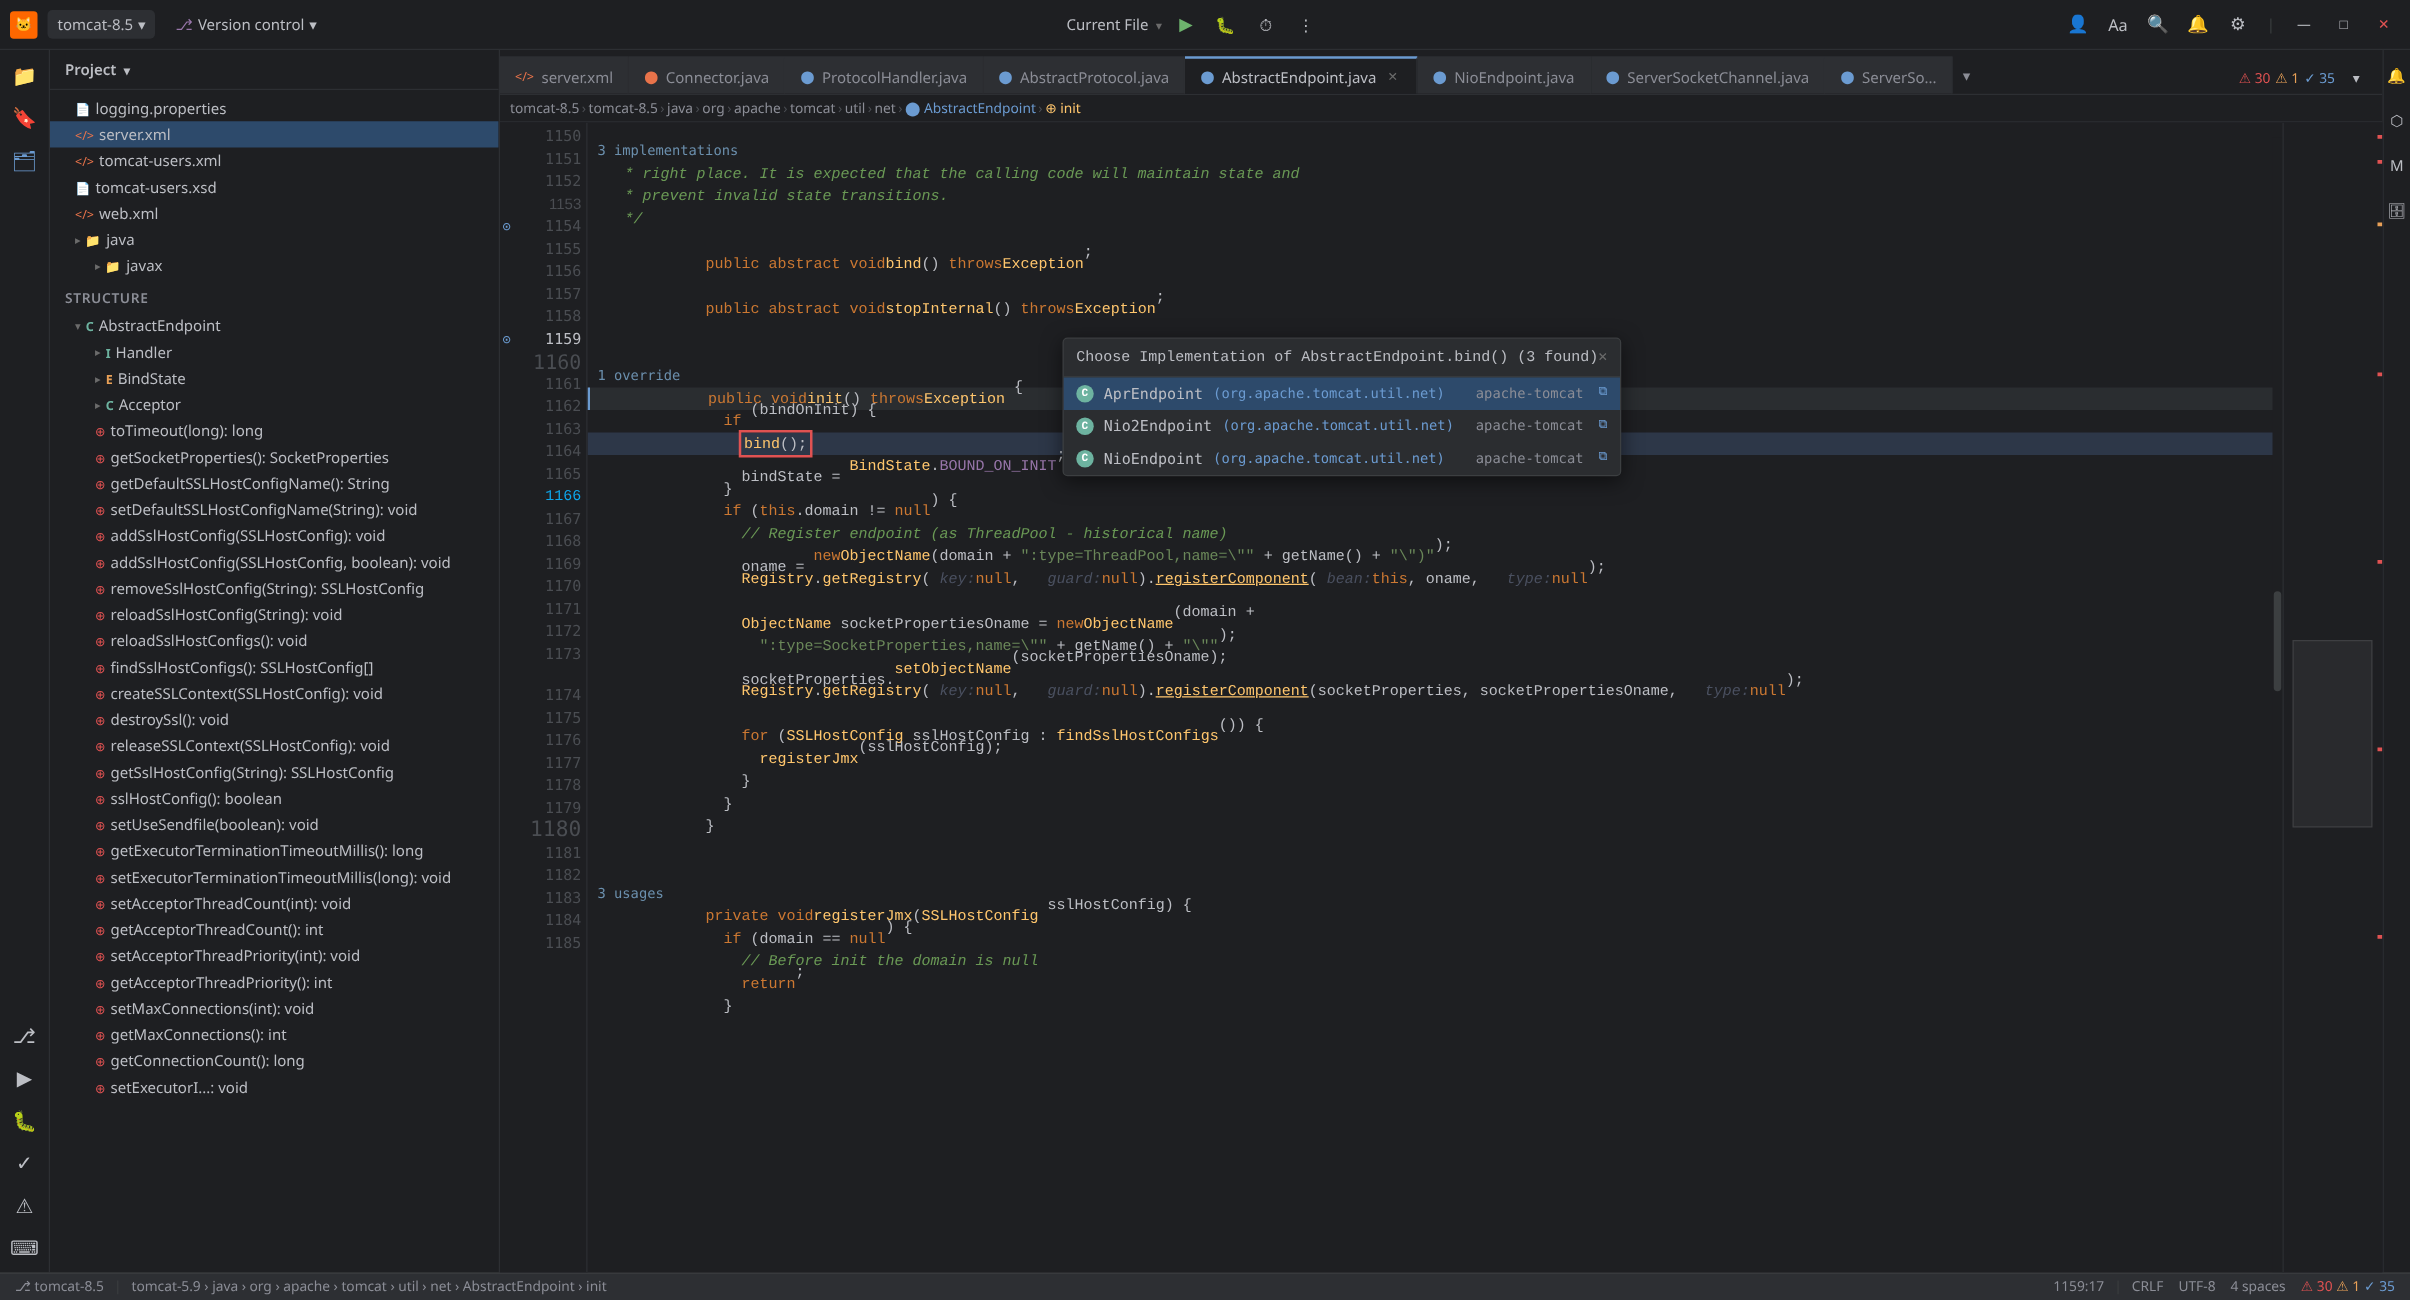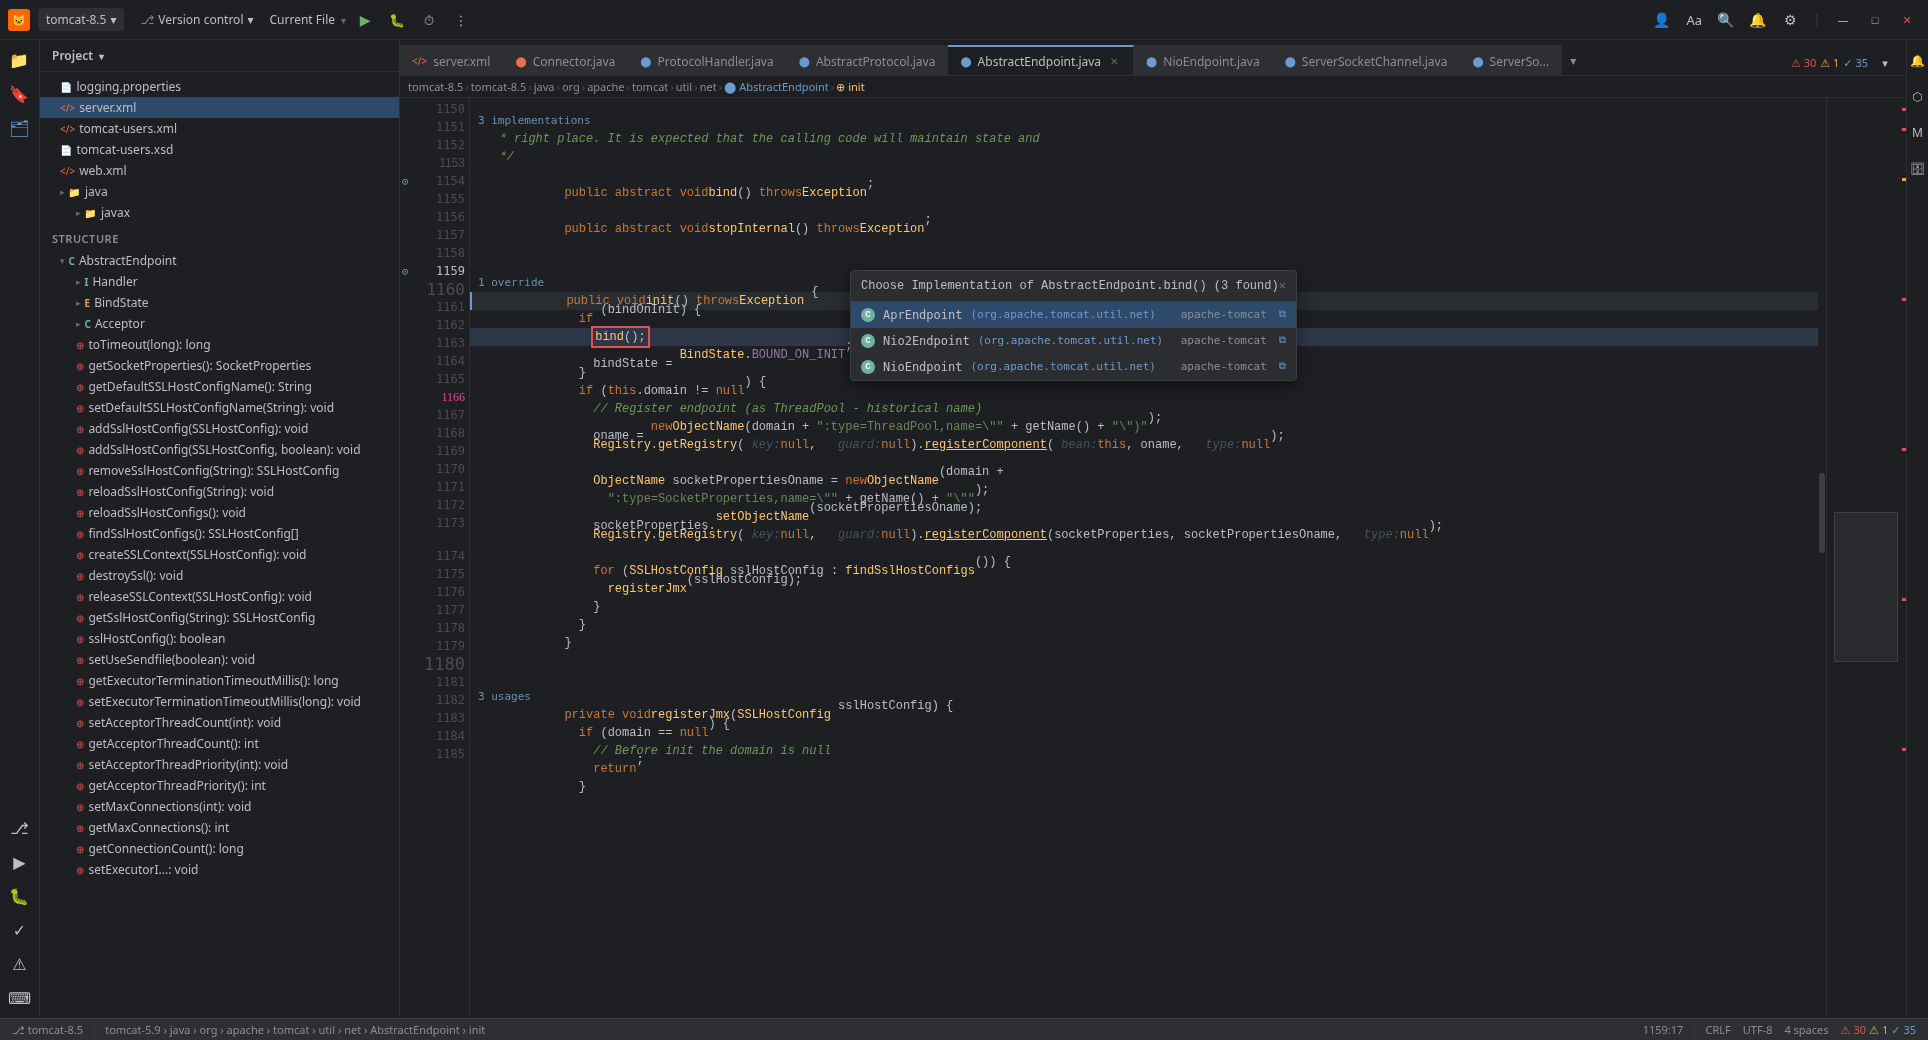--- a/index.html
+++ b/index.html
@@ -42,21 +42,21 @@
       font-size: 12px;
       color: #bcbec4;
     }
     .titlebar-vcs {
       display: flex; align-items: center; gap: 4px;
       padding: 3px 8px;
       border-radius: 4px;
       font-size: 12px;
       color: #bcbec4;
     }
-    .titlebar-center { flex: 1; display: flex; justify-content: flex-start; align-items: center; }
+    .titlebar-center { flex: 1; display: flex; justify-content: center; align-items: center; }
     .titlebar-right { display: flex; align-items: center; gap: 6px; margin-left: auto; }
     .titlebar-btn {
       width: 26px; height: 26px;
       display: flex; align-items: center; justify-content: center;
       border-radius: 3px;
       cursor: pointer;
       color: #bcbec4;
       font-size: 14px;
     }
     .win-btn { font-size: 11px; color: #bcbec4; padding: 2px 6px; }
@@ -649,21 +649,21 @@
         <div style="display:flex;height:18px;align-items:center;padding-right:4px;justify-content:flex-end;font-family:Consolas,monospace;font-size:12px;color:#bcbec4;position:relative;">
           <span style="position:absolute;left:2px;color:#6b9bd1;font-size:11px;">⊙</span>
           1159
         </div>
         <div style="display:flex;height:18px;align-items:center;padding-right:4px;justify-content:flex-end;font-family:Consolas,monospace;font-size:16px;color:#4a4d52;">1160</div>
         <div style="display:flex;height:18px;align-items:center;padding-right:4px;justify-content:flex-end;font-family:Consolas,monospace;font-size:12px;color:#4a4d52;">1161</div>
         <div style="display:flex;height:18px;align-items:center;padding-right:4px;justify-content:flex-end;font-family:Consolas,monospace;font-size:12px;color:#4a4d52;">1162</div>
         <div style="display:flex;height:18px;align-items:center;padding-right:4px;justify-content:flex-end;font-family:Consolas,monospace;font-size:12px;color:#4a4d52;">1163</div>
         <div style="display:flex;height:18px;align-items:center;padding-right:4px;justify-content:flex-end;font-family:Consolas,monospace;font-size:12px;color:#4a4d52;">1164</div>
         <div style="display:flex;height:18px;align-items:center;padding-right:4px;justify-content:flex-end;font-family:Consolas,monospace;font-size:12px;color:#4a4d52;">1165</div>
-        <div style="display:flex;height:18px;align-items:center;padding-right:4px;justify-content:flex-end;font-family:Liberation Serif, serif;font-size:12px;color:#ec4899;">1166</div>
+        <div style="display:flex;height:18px;align-items:center;padding-right:4px;justify-content:flex-end;font-family:Liberation Mono, monospace;font-size:12px;color:#0ea5e9;">1166</div>
         <div style="display:flex;height:18px;align-items:center;padding-right:4px;justify-content:flex-end;font-family:Consolas,monospace;font-size:12px;color:#4a4d52;">1167</div>
         <div style="display:flex;height:18px;align-items:center;padding-right:4px;justify-content:flex-end;font-family:Consolas,monospace;font-size:12px;color:#4a4d52;">1168</div>
         <div style="display:flex;height:18px;align-items:center;padding-right:4px;justify-content:flex-end;font-family:Consolas,monospace;font-size:12px;color:#4a4d52;">1169</div>
         <div style="display:flex;height:18px;align-items:center;padding-right:4px;justify-content:flex-end;font-family:Consolas,monospace;font-size:12px;color:#4a4d52;">1170</div>
         <div style="display:flex;height:18px;align-items:center;padding-right:4px;justify-content:flex-end;font-family:Consolas,monospace;font-size:12px;color:#4a4d52;">1171</div>
         <div style="display:flex;height:18px;align-items:center;padding-right:4px;justify-content:flex-end;font-family:Consolas,monospace;font-size:12px;color:#4a4d52;">1172</div>
         <div style="display:flex;height:18px;align-items:center;padding-right:4px;justify-content:flex-end;font-family:Consolas,monospace;font-size:12px;color:#4a4d52;">1173</div>
         <div style="display:flex;height:18px;align-items:center;padding-right:4px;justify-content:flex-end;font-family:Consolas,monospace;font-size:12px;color:#4a4d52;margin-top:15px;">1174</div>
         <div style="display:flex;height:18px;align-items:center;padding-right:4px;justify-content:flex-end;font-family:Consolas,monospace;font-size:12px;color:#4a4d52;">1175</div>
         <div style="display:flex;height:18px;align-items:center;padding-right:4px;justify-content:flex-end;font-family:Consolas,monospace;font-size:12px;color:#4a4d52;">1176</div>
@@ -678,20 +678,21 @@
         <div style="display:flex;height:18px;align-items:center;padding-right:4px;justify-content:flex-end;font-family:Consolas,monospace;font-size:12px;color:#4a4d52;">1183</div>
         <div style="display:flex;height:18px;align-items:center;padding-right:4px;justify-content:flex-end;font-family:Consolas,monospace;font-size:12px;color:#4a4d52;">1184</div>
         <div style="display:flex;height:18px;align-items:center;padding-right:4px;justify-content:flex-end;font-family:Consolas,monospace;font-size:12px;color:#4a4d52;">1185</div>
       </div>
 
       <div class="code-area" style="position:relative;margin-top:12px;">
 
         <div style="height:18px;display:flex;align-items:center;padding-left:8px;font-family:Consolas,monospace;font-size:11px;color:#6b8fad;">3 implementations</div>
 
         <div class="code-line"><span class="cm">   * right place. It is expected that the calling code will maintain state and</span></div>
+        <div class="code-line"><span class="cm">   * prevent invalid state transitions.</span></div>
         <div class="code-line"><span class="cm">   */</span></div>
         <div class="code-line">&nbsp;</div>
 
         <div class="code-line">
           &nbsp;&nbsp;<span class="kw">public abstract void</span> <span class="fn">bind</span>() <span class="kw">throws</span> <span class="cls">Exception</span>;
         </div>
 
         <div class="popup-overlay">
           <div class="popup">
             <div class="popup-header">

